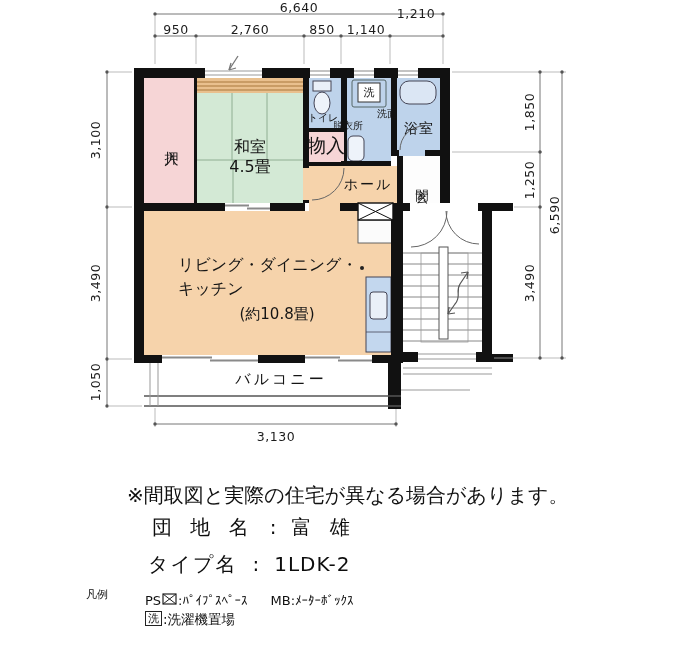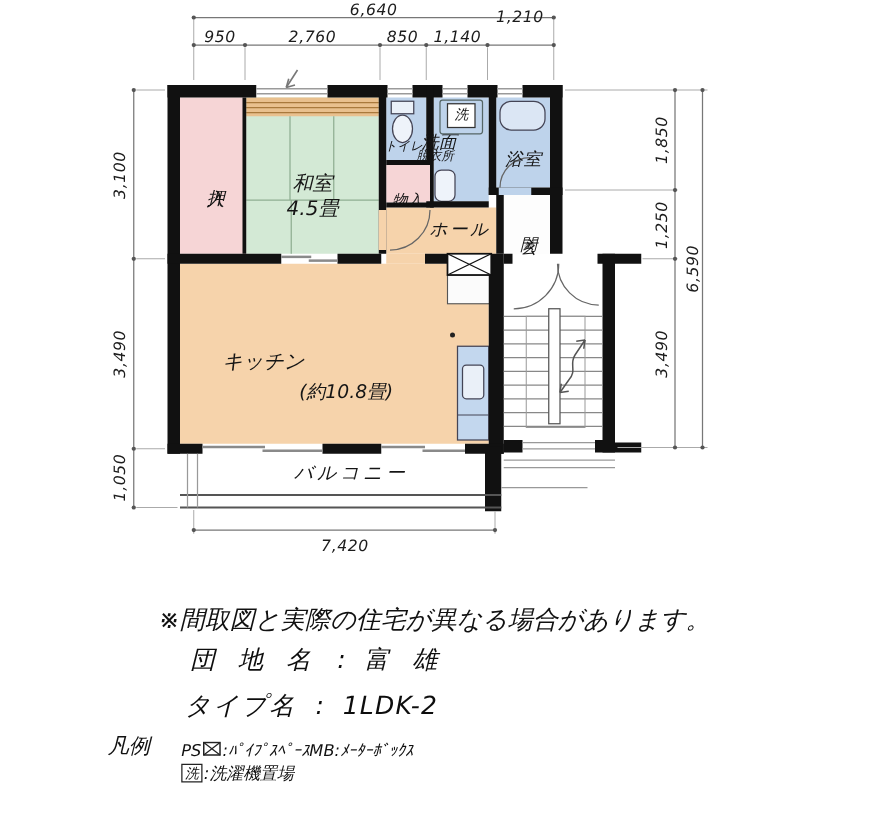--- a/index.html
+++ b/index.html
@@ -1,17 +1,17 @@
 <!DOCTYPE html>
 <html><head>
 <meta charset="utf-8">
 <style>
   html,body{margin:0;padding:0;background:#fff;}
   #stage{position:relative;width:700px;height:650px;background:#fff;overflow:hidden;
-         font-family:"DejaVu Sans","Liberation Sans",sans-serif;color:#111;font-style:italic;}
+         font-family:"DejaVu Sans","Liberation Sans",sans-serif;color:#111;}
   #plansvg{position:absolute;left:0;top:0;}
   .lbl{position:absolute;white-space:nowrap;color:#111;line-height:1;}
   .c{transform:translate(-50%,-50%);}
   .rot{transform:translate(-50%,-50%) rotate(-90deg);}
   .v{transform:translate(-50%,-50%);writing-mode:vertical-rl;text-orientation:upright;line-height:1.15;}
   .dim{font-size:12.5px;color:#1c1c1c;letter-spacing:0.5px;}
   .room{color:#151515;}
   .notes{color:#111;}
   .prop{font-size:20px;color:#0d0d0d;}
   .prop .sep{display:inline-block;margin:0 15px;}
@@ -229,58 +229,59 @@
 <div class="lbl c dim" style="left:322px;top:30px">850</div>
 <div class="lbl c dim" style="left:366px;top:30px">1,140</div>
 <div class="lbl c dim" style="left:416px;top:14px">1,210</div>
 <div class="lbl rot dim" style="left:96px;top:140px">3,100</div>
 <div class="lbl rot dim" style="left:96px;top:283px">3,490</div>
 <div class="lbl rot dim" style="left:96px;top:382px">1,050</div>
 <div class="lbl rot dim" style="left:530px;top:112px">1,850</div>
 <div class="lbl rot dim" style="left:530px;top:180px">1,250</div>
 <div class="lbl rot dim" style="left:530px;top:283px">3,490</div>
 <div class="lbl rot dim" style="left:555px;top:215px">6,590</div>
-<div class="lbl c dim" style="left:276px;top:437px">7,420</div>
+<div class="lbl c dim" style="left:276px;top:437px">3,130</div>
 
 <div class="lbl v room" style="left:172px;top:140px;font-size:14px">押入</div>
 <div class="lbl c room" style="left:250px;top:147px;font-size:16px">和室</div>
 <div class="lbl c room" style="left:250px;top:167px;font-size:16px">4.5畳</div>
 <div class="lbl c room" style="left:323px;top:118px;font-size:10px">トイレ</div>
-<div class="lbl c room" style="left:326px;top:160px;font-size:12px">物入</div>
+<div class="lbl c room" style="left:326px;top:145px;font-size:19px">物入</div>
 <div class="lbl c room" style="left:369px;top:92px;font-size:11px">洗</div>
-<div class="lbl c room" style="left:351px;top:114px;font-size:14px">洗面</div>
+<div class="lbl c room" style="left:387px;top:114px;font-size:10px">洗面</div>
 <div class="lbl c room" style="left:348px;top:126px;font-size:10px">脱衣所</div>
 <div class="lbl c room" style="left:419px;top:128px;font-size:14px;letter-spacing:1px">浴室</div>
 <div class="lbl v room" style="left:421px;top:179px;font-size:13px">玄関</div>
 <div class="lbl c room" style="left:368px;top:184px;font-size:14px;letter-spacing:2px">ホール</div>
+<div class="lbl room" style="left:178px;top:257px;font-size:16px">リビング・ダイニング・</div>
 <div class="lbl room" style="left:178px;top:281px;font-size:16px">キッチン</div>
 <div class="lbl c room" style="left:277px;top:314px;font-size:15px">(約10.8畳)</div>
 <div class="lbl c room" style="left:281px;top:379px;font-size:15px;letter-spacing:3px">バルコニー</div>
 
 <div class="lbl notes" style="left:127px;top:485px;font-size:20px">※間取図と実際の住宅が異なる場合があります。</div>
 
 <div class="lbl prop" style="left:152px;top:517px">
   <span style="letter-spacing:6px">団 地 名</span><span class="sep">:</span><span style="letter-spacing:6px">富 雄</span>
 </div>
 <div class="lbl prop" style="left:148px;top:554px">
   <span style="letter-spacing:2px">タイプ名</span><span class="sep">:</span><span style="letter-spacing:1px">1LDK-2</span>
 </div>
 
-<div class="lbl" style="left:86px;top:589px;font-size:17px">凡例</div>
+<div class="lbl" style="left:86px;top:589px;font-size:11px">凡例</div>
 <div class="lbl legendrow" style="left:145px;top:593px;font-size:13px">
   <span>PS</span>
   <span class="psicon">
     <svg width="15" height="12" viewBox="0 0 15 12">
           <rect x="1" y="1" width="13" height="10" fill="none" stroke="#222" stroke-width="1.2"></rect>
           <line x1="1" y1="1" x2="14" y2="11" stroke="#222" stroke-width="1"></line>
           <line x1="14" y1="1" x2="1" y2="11" stroke="#222" stroke-width="1"></line>
         </svg>
   </span>
   <span>:ﾊﾟｲﾌﾟｽﾍﾟｰｽ</span>
-  <span style="margin-left:0">MB</span>
+  <span style="margin-left:23px">MB</span>
   <span>:ﾒｰﾀｰﾎﾞｯｸｽ</span>
 </div>
 <div class="lbl legendrow" style="left:145px;top:611px;font-size:13.5px">
   <span class="washmark">洗</span>
   <span>:洗濯機置場</span>
 </div>
 
 </div>
 
 </body></html>

